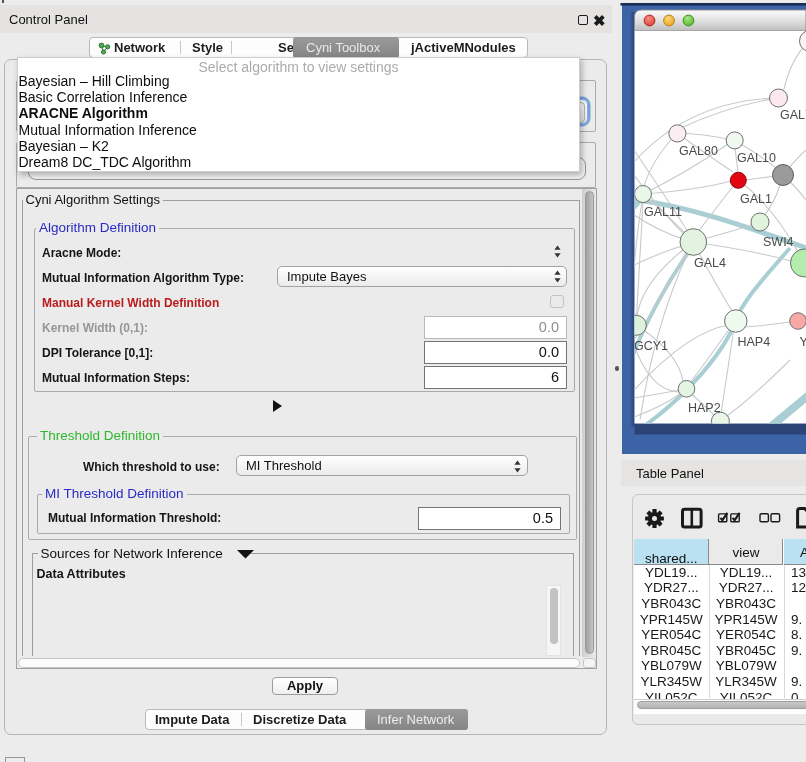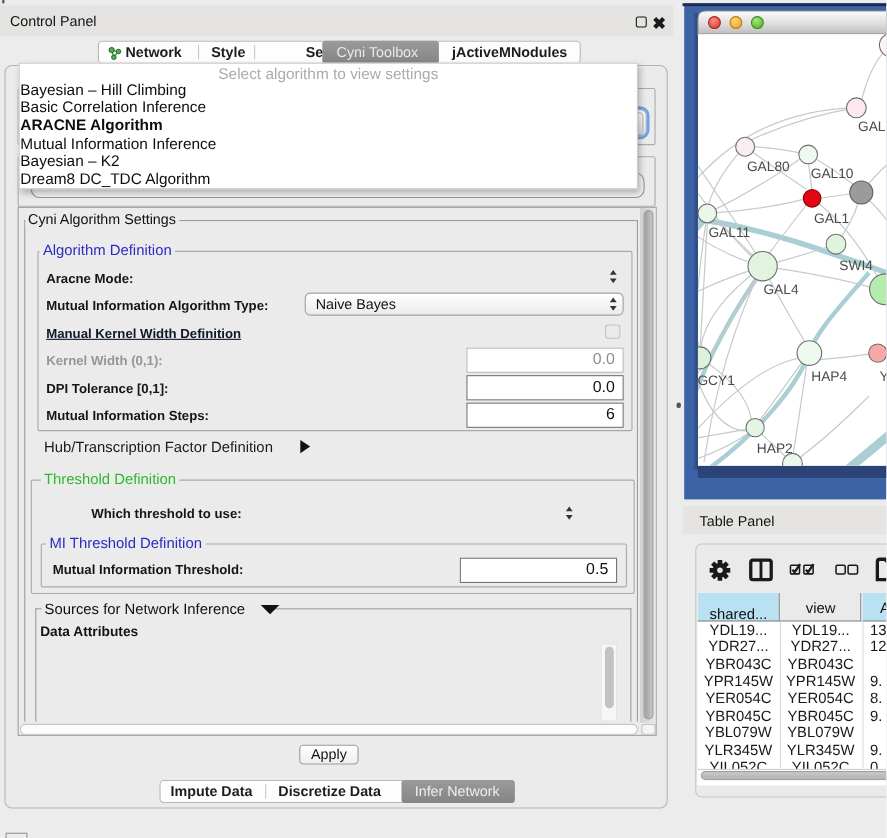--- a/index.html
+++ b/index.html
@@ -65,60 +65,60 @@
 <div class="gt" style="left:22.5px;top:193px;color:#111;font-size:13px;">Cyni Algorithm Settings</div>
 
 <div class="grp" style="left:34px;top:228px;width:539px;height:162px;"></div>
 <div class="gt" style="left:36px;top:221px;color:#2a2ac4;font-size:13.5px;">Algorithm Definition</div>
 <div class="lb" style="left:42px;top:246px;">Aracne Mode:</div>
 <svg class="abs" style="left:553.5px;top:245px;" width="7" height="13" viewBox="0 0 7 13">
       <path d="M3.5 0.5 L6.6 4.8 L0.4 4.8 Z" fill="#333"></path>
       <path d="M3.5 12.5 L6.6 8.2 L0.4 8.2 Z" fill="#333"></path>
     </svg>
 <div class="lb" style="left:42px;top:271px;">Mutual Information Algorithm Type:</div>
-<div class="cb" style="left:277px;top:265.5px;width:290px;">Naive Bayes</div>
+<div class="cb" style="left:277px;top:265.5px;width:290px;">Impute Bayes</div>
 <svg class="abs" style="left:553.5px;top:270px;" width="7" height="13" viewBox="0 0 7 13">
       <path d="M3.5 0.5 L6.6 4.8 L0.4 4.8 Z" fill="#333"></path>
       <path d="M3.5 12.5 L6.6 8.2 L0.4 8.2 Z" fill="#333"></path>
     </svg>
-<div class="lb" style="left:42px;top:296px;color:#0f172a;text-decoration:underline;">Manual Kernel Width Definition</div>
+<div class="lb" style="left:42px;top:296px;color:#b91c1c;">Manual Kernel Width Definition</div>
 <div class="abs" style="left:550px;top:295px;width:14px;height:13px;background:#eaeaea;border:1px solid #c2c2c2;border-radius:3px;box-sizing:border-box;"></div>
 <div class="lb" style="left:42px;top:321px;color:#969696;">Kernel Width (0,1):</div>
 <div class="tf" style="left:424px;top:315.5px;width:143px;height:23px;border:1px solid #b9b9b9;color:#8e8e8e;line-height:21px;">0.0</div>
 <div class="lb" style="left:42px;top:346px;">DPI Tolerance [0,1]:</div>
 <div class="tf" style="left:424px;top:340.5px;width:143px;height:23.5px;line-height:21.5px;">0.0</div>
 <div class="lb" style="left:42px;top:371px;">Mutual Information Steps:</div>
 <div class="tf" style="left:424px;top:366px;width:143px;height:22.5px;line-height:20.5px;">6</div>
-<div class="pl" style="left:40px;top:399px;">Hub/Transcription Factor Definition</div>
 <svg class="abs" style="left:272px;top:399px;" width="11" height="14" viewBox="0 0 11 14">
       <path d="M1 1 L10 7 L1 13 Z" fill="#111"></path>
     </svg>
 
 <div class="grp" style="left:27.5px;top:436px;width:547px;height:102px;"></div>
 <div class="gt" style="left:37px;top:429px;color:#2db82d;font-size:13.5px;">Threshold Definition</div>
 <div class="lb" style="left:83px;top:460px;">Which threshold to use:</div>
+<div class="cb" style="left:236px;top:455px;width:292px;">MI Threshold</div>
 <svg class="abs" style="left:514px;top:460px;" width="7" height="13" viewBox="0 0 7 13">
       <path d="M3.5 0.5 L6.6 4.8 L0.4 4.8 Z" fill="#333"></path>
       <path d="M3.5 12.5 L6.6 8.2 L0.4 8.2 Z" fill="#333"></path>
     </svg>
 <div class="grp" style="left:36.5px;top:493.5px;width:531px;height:38px;"></div>
 <div class="gt" style="left:42px;top:487px;color:#2a2ac4;font-size:13.5px;">MI Threshold Definition</div>
 <div class="lb" style="left:48px;top:511px;">Mutual Information Threshold:</div>
 <div class="tf" style="left:418px;top:507px;width:143px;height:22.5px;line-height:20.5px;">0.5</div>
 
 <div class="abs" style="left:32px;top:553px;width:541.5px;height:103px;border:1px solid #9d9d9d;border-bottom:none;box-sizing:border-box;"></div>
 <div class="gt" style="left:37.5px;top:547px;color:#111;font-size:13.5px;padding-right:26px;">Sources for Network Inference</div>
 <svg class="abs" style="left:236px;top:549px;" width="19" height="10" viewBox="0 0 19 10">
       <path d="M1 1 L18 1 L9.5 9.5 Z" fill="#111"></path>
     </svg>
 <div class="lb" style="left:36.5px;top:567px;font-size:12.5px;">Data Attributes</div>
 <div class="abs" style="left:546px;top:584.5px;width:14.5px;height:71px;background:#f6f6f6;border:1px solid #e3e3e3;box-sizing:border-box;"></div>
 <div class="abs" style="left:549.8px;top:588.4px;width:8.2px;height:55.6px;background:#c2c2c2;border-radius:4px;"></div>
 
-<div class="abs" style="left:272px;top:677px;width:54px;height:17.5px;background:linear-gradient(#ffffff,#efefef);border:1px solid #9d9d9d;border-radius:4px;box-sizing:border-box;text-align:center;font-size:13px;color:#111;line-height:16px;">Apply</div>
+<div class="abs" style="left:272px;top:677px;width:66px;height:17.5px;background:linear-gradient(#ffffff,#efefef);border:1px solid #9d9d9d;border-radius:4px;box-sizing:border-box;text-align:center;font-size:13px;color:#111;line-height:16px;font-weight:bold;">Apply</div>
 
 <div class="abs" style="left:145px;top:709px;width:323px;height:20.5px;background:#fdfdfd;border:1px solid #b9b9b9;border-radius:4px;box-sizing:border-box;"></div>
 <div class="abs" style="left:241px;top:713px;width:1px;height:13px;background:#c9c9c9;"></div>
 <div class="abs" style="left:155px;top:712px;font-size:13px;font-weight:bold;color:#1c1c1c;">Impute Data</div>
 <div class="abs" style="left:253px;top:712px;font-size:13px;font-weight:bold;color:#1c1c1c;">Discretize Data</div>
 <div class="abs" style="left:364.5px;top:709px;width:103.5px;height:20.5px;background:linear-gradient(#9a9a9a,#858585);border-radius:3px;"></div>
 <div class="abs" style="left:377px;top:712px;font-size:13px;color:#ededed;">Infer Network</div>
 
 <div class="abs" style="left:4.5px;top:757px;width:20px;height:10px;border:1.5px solid #979797;background:#ececec;box-sizing:border-box;"></div>
 

